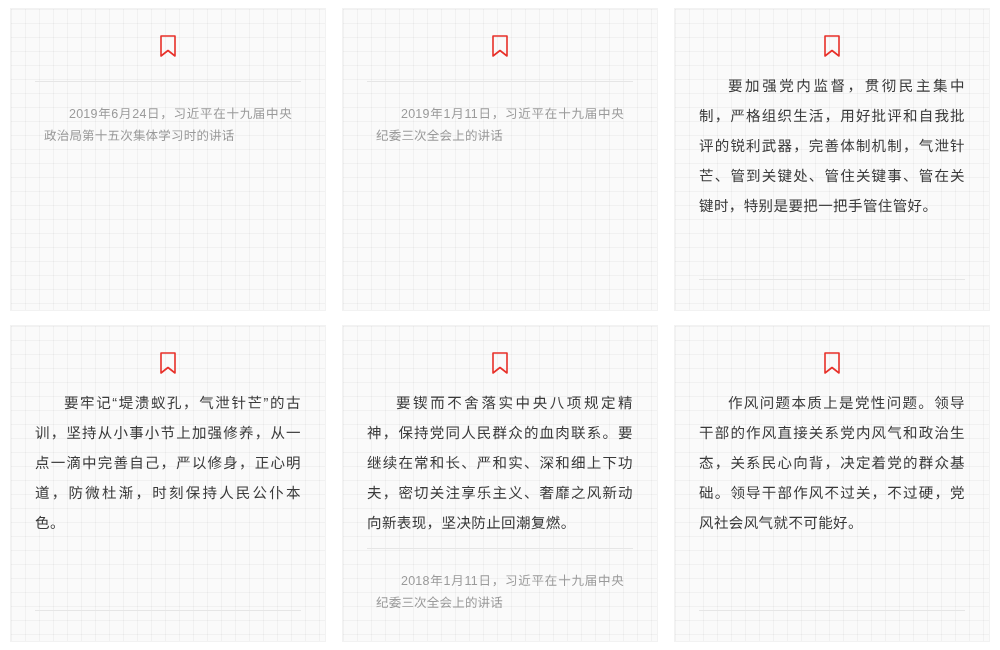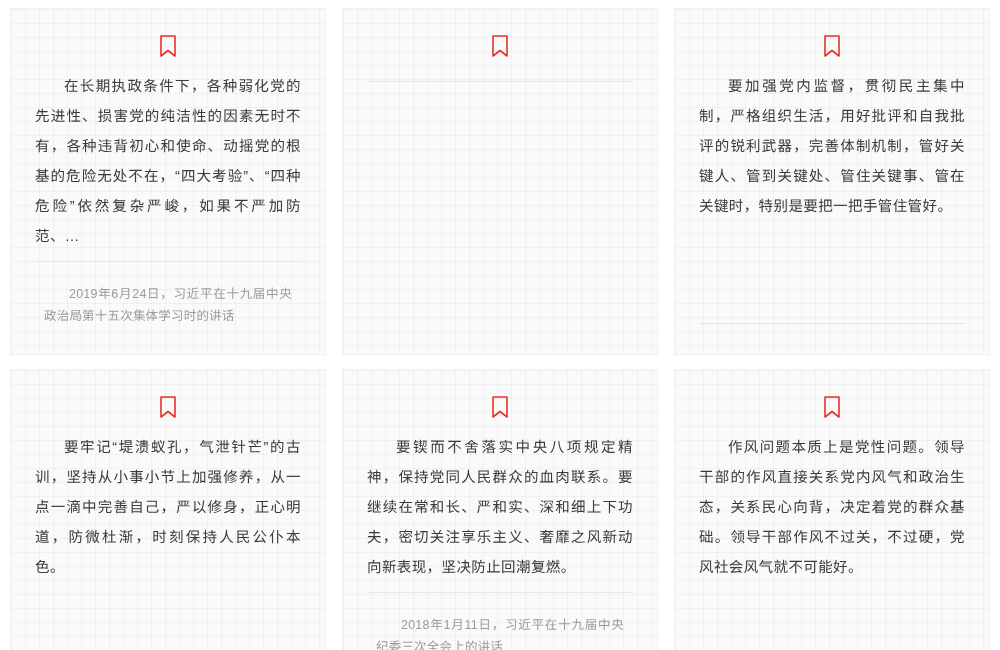--- a/index.html
+++ b/index.html
@@ -74,41 +74,41 @@
 <body>
 
 <div class="grid">
 
   <div class="card">
     <span class="bookmark">
       <svg width="18" height="22" viewBox="0 0 18 22" xmlns="http://www.w3.org/2000/svg">
         <path d="M2 1 H16 V21 L9 15.5 L2 21 Z" fill="none" stroke="#e8312a" stroke-width="1.6" stroke-linejoin="round"></path>
       </svg>
     </span>
-    <p class="quote-text">在长期执政条件下，各种弱化党的先进性、损害党的纯洁性的因素无时不有，各种违背初心和使命、动摇党的根基的危险无处不在，“四大考验”、“四种危险”依然复杂严峻，如果不严加防范、…</p>
     <hr class="divider">
     <p class="source">2019年6月24日，习近平在十九届中央政治局第十五次集体学习时的讲话</p>
   </div>
 
   <div class="card">
     <span class="bookmark">
       <svg width="18" height="22" viewBox="0 0 18 22" xmlns="http://www.w3.org/2000/svg">
         <path d="M2 1 H16 V21 L9 15.5 L2 21 Z" fill="none" stroke="#e8312a" stroke-width="1.6" stroke-linejoin="round"></path>
       </svg>
     </span>
     <hr class="divider">
+    <p class="source">2019年1月11日，习近平在十九届中央纪委三次全会上的讲话</p>
   </div>
 
   <div class="card">
     <span class="bookmark">
       <svg width="18" height="22" viewBox="0 0 18 22" xmlns="http://www.w3.org/2000/svg">
         <path d="M2 1 H16 V21 L9 15.5 L2 21 Z" fill="none" stroke="#e8312a" stroke-width="1.6" stroke-linejoin="round"></path>
       </svg>
     </span>
-    <p class="quote-text">要加强党内监督，贯彻民主集中制，严格组织生活，用好批评和自我批评的锐利武器，完善体制机制，管好关键人、管到关键处、管住关键事、管在关键时，特别是要把一把手管住管好。</p>
+    <p class="quote-text">要加强党内监督，贯彻民主集中制，严格组织生活，用好批评和自我批评的锐利武器，完善体制机制，气泄针芒、管到关键处、管住关键事、管在关键时，特别是要把一把手管住管好。</p>
     <hr class="divider">
   </div>
 
   <div class="card">
     <span class="bookmark">
       <svg width="18" height="22" viewBox="0 0 18 22" xmlns="http://www.w3.org/2000/svg">
         <path d="M2 1 H16 V21 L9 15.5 L2 21 Z" fill="none" stroke="#e8312a" stroke-width="1.6" stroke-linejoin="round"></path>
       </svg>
     </span>
     <p class="quote-text">要牢记“堤溃蚁孔，气泄针芒”的古训，坚持从小事小节上加强修养，从一点一滴中完善自己，严以修身，正心明道，防微杜渐，时刻保持人民公仆本色。</p>

